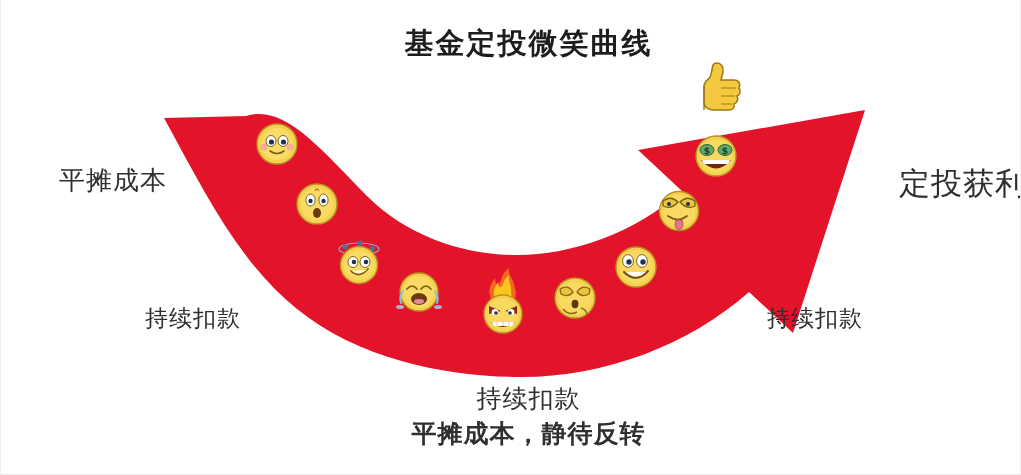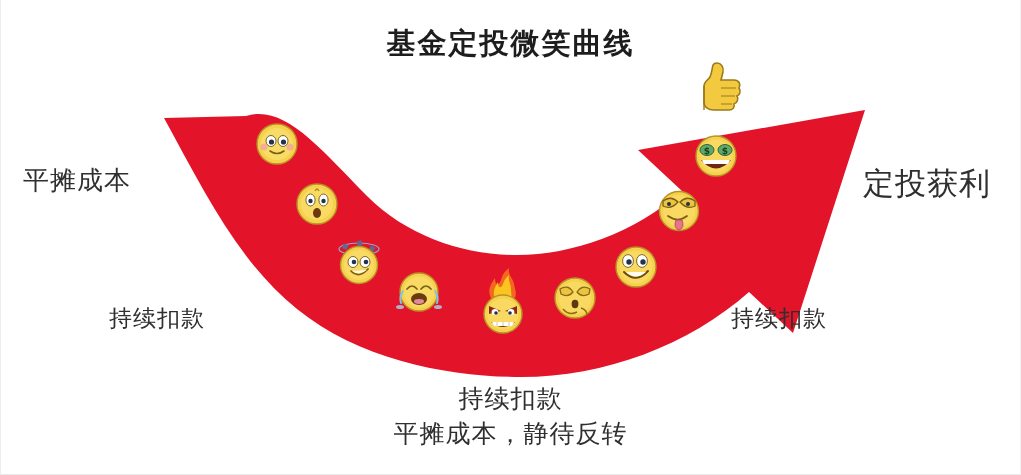--- a/index.html
+++ b/index.html
@@ -25,20 +25,21 @@
     top: 0;
     width: 1021px;
     height: 475px;
   }
   .label {
     position: absolute;
     color: #2f2f2f;
     font-family: "DejaVu Sans", "Liberation Sans", sans-serif;
     white-space: nowrap;
     letter-spacing: 1px;
+    padding-left: 36px;
   }
   #page-title {
     left: 0;
     right: 0;
     top: 24px;
     text-align: center;
     font-size: 29px;
     font-weight: bold;
     color: #1d1d1d;
     letter-spacing: 2px;
@@ -73,20 +74,21 @@
     font-size: 25px;
     color: #2f2f2f;
     letter-spacing: 1px;
     line-height: 34px;
   }
   #caption-line2 {
     font-size: 25px;
     color: #2f2f2f;
     letter-spacing: 1px;
     line-height: 36px;
+    font-weight: bold;
   }
   .emoji {
     position: absolute;
   }
   .emoji svg { display: block; }
 </style>
 </head>
 <body>
 
 <div id="infographic">

